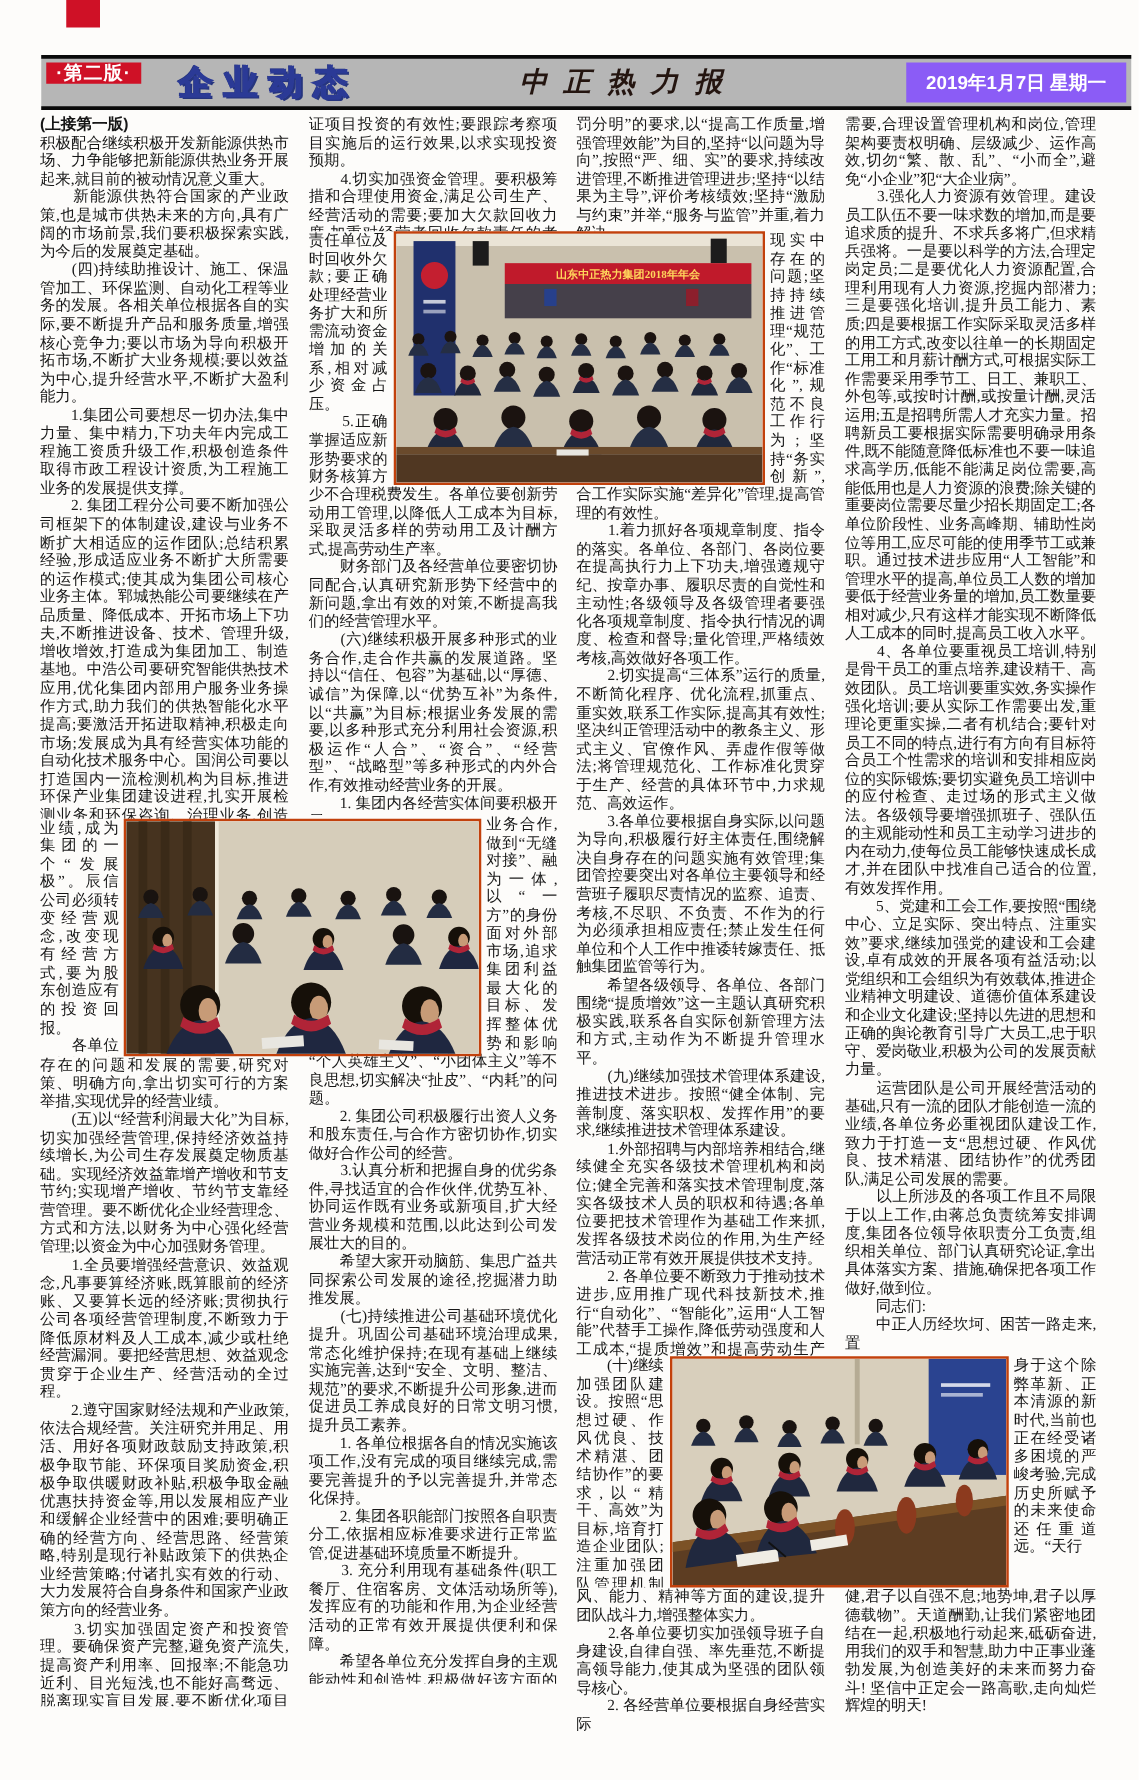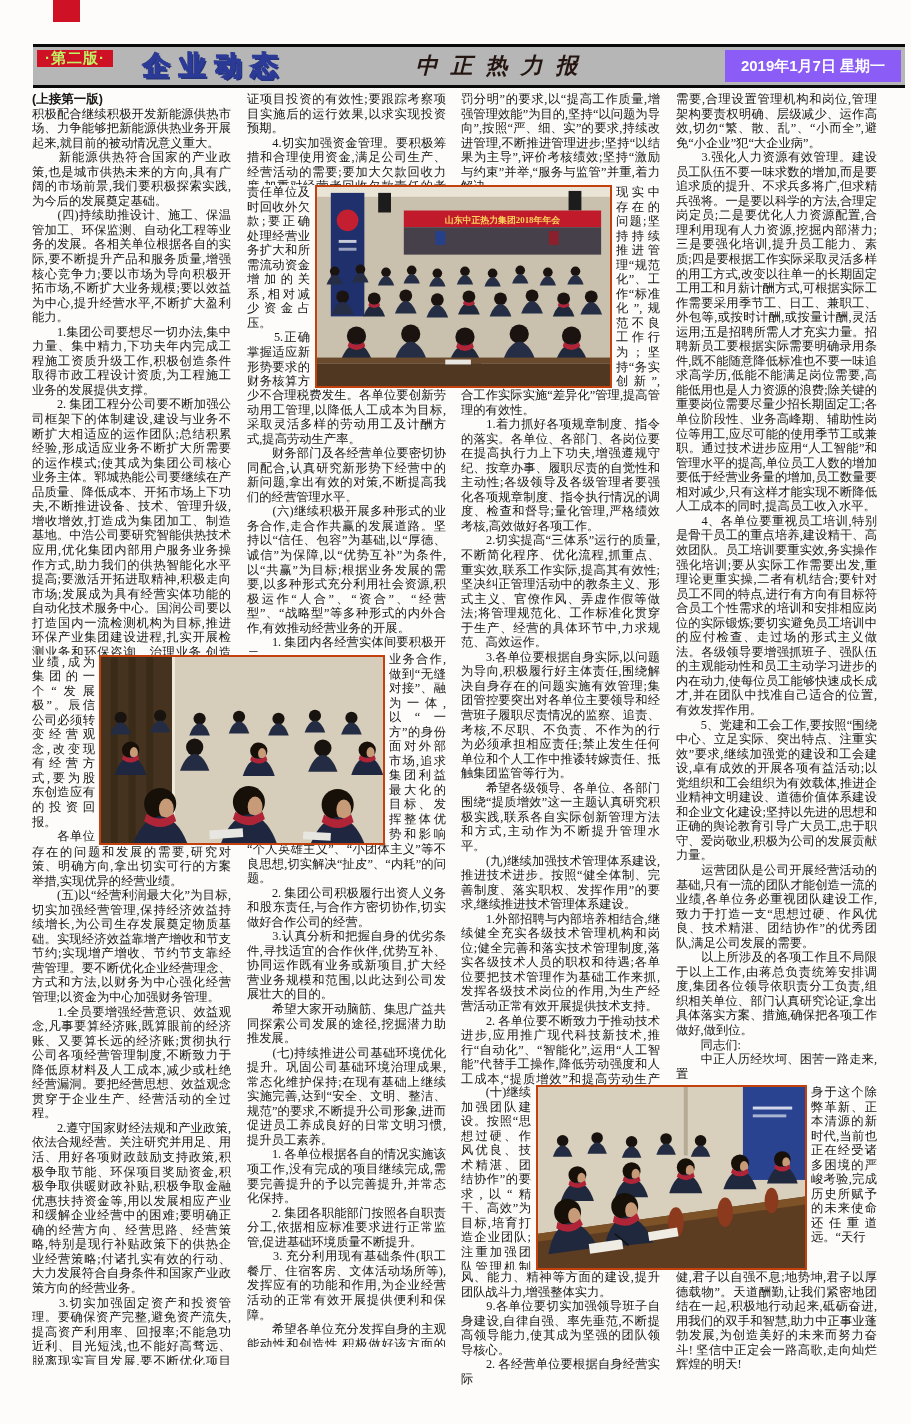--- a/index.html
+++ b/index.html
@@ -9,21 +9,21 @@
     color:#161616; overflow:hidden;
   }
   
   .corner-mark{position:absolute;left:53px;top:0;width:27px;height:22px;background:#cf1126;}
   .header-band{
     position:absolute;left:33px;top:44px;width:872px;height:38px;
     background:#b6b6b6;border-top:3px solid #0a0a0a;border-bottom:3px solid #0a0a0a;
   }
   .edition-box{
     position:absolute;left:4px;top:3px;bottom:18px;width:76px;background:#cf1126;
-    color:#bef264;font-weight:bold;font-size:15px;display:flex;align-items:center;justify-content:center;
+    color:#ffffff;font-weight:bold;font-size:15px;display:flex;align-items:center;justify-content:center;
     font-family:"Liberation Sans","DejaVu Sans",sans-serif;letter-spacing:1px;
   }
   .section-title{
     position:absolute;left:110px;top:1px;height:36px;display:flex;align-items:center;
     font-family:"Liberation Sans","DejaVu Sans",sans-serif;
     font-size:27px;font-weight:bold;color:#ffffff;letter-spacing:9px;
     -webkit-text-stroke:1.3px #2b3a96;
     text-shadow:2px 2px 0 #26357e, -1px -1px 0 #26357e;
   }
   .masthead{
@@ -144,21 +144,21 @@
         <p>　　(九)继续加强技术管理体系建设,推进技术进步。按照“健全体制、完善制度、落实职权、发挥作用”的要求,继续推进技术管理体系建设。</p>
         <p>　　1.外部招聘与内部培养相结合,继续健全充实各级技术管理机构和岗位;健全完善和落实技术管理制度,落实各级技术人员的职权和待遇;各单位要把技术管理作为基础工作来抓,发挥各级技术岗位的作用,为生产经营活动正常有效开展提供技术支持。</p>
         <p>　　2. 各单位要不断致力于推动技术进步,应用推广现代科技新技术,推行“自动化”、“智能化”,运用“人工智能”代替手工操作,降低劳动强度和人工成本,“提质增效”和提高劳动生产率。</p>
       </div>
     <div class="wrap c3wd">
       <div class="wtext">　　(十)继续加强团队建设。按照“思想过硬、作风优良、技术精湛、团结协作”的要求,以“精干、高效”为目标,培育打造企业团队;注重加强团队管理机制建设和员工思想、作</div>
       <div class="wspacer"></div>
     </div>
     <div class="seg c3e">
         <p>风、能力、精神等方面的建设,提升团队战斗力,增强整体实力。</p>
-        <p>　　9.各单位要切实加强领导班子自身建设,自律自强、率先垂范,不断提高领导能力,使其成为坚强的团队领导核心。</p>
+        <p>　　2.各单位要切实加强领导班子自身建设,自律自强、率先垂范,不断提高领导能力,使其成为坚强的团队领导核心。</p>
         <p>　　2. 各经营单位要根据自身经营实际</p>
       </div>
   </div>
 
   <div class="col" id="col4">
     <div class="seg c4a">
         <p>需要,合理设置管理机构和岗位,管理架构要责权明确、层级减少、运作高效,切勿“繁、散、乱”、“小而全”,避免“小企业”犯“大企业病”。</p>
         <p>　　3.强化人力资源有效管理。建设员工队伍不要一味求数的增加,而是要追求质的提升、不求兵多将广,但求精兵强将。一是要以科学的方法,合理定岗定员;二是要优化人力资源配置,合理利用现有人力资源,挖掘内部潜力;三是要强化培训,提升员工能力、素质;四是要根据工作实际采取灵活多样的用工方式,改变以往单一的长期固定工用工和月薪计酬方式,可根据实际工作需要采用季节工、日工、兼职工、外包等,或按时计酬,或按量计酬,灵活运用;五是招聘所需人才充实力量。招聘新员工要根据实际需要明确录用条件,既不能随意降低标准也不要一味追求高学历,低能不能满足岗位需要,高能低用也是人力资源的浪费;除关键的重要岗位需要尽量少招长期固定工;各单位阶段性、业务高峰期、辅助性岗位等用工,应尽可能的使用季节工或兼职。通过技术进步应用“人工智能”和管理水平的提高,单位员工人数的增加要低于经营业务量的增加,员工数量要相对减少,只有这样才能实现不断降低人工成本的同时,提高员工收入水平。</p>
         <p>　　4、各单位要重视员工培训,特别是骨干员工的重点培养,建设精干、高效团队。员工培训要重实效,务实操作强化培训;要从实际工作需要出发,重理论更重实操,二者有机结合;要针对员工不同的特点,进行有方向有目标符合员工个性需求的培训和安排相应岗位的实际锻炼;要切实避免员工培训中的应付检查、走过场的形式主义做法。各级领导要增强抓班子、强队伍的主观能动性和员工主动学习进步的内在动力,使每位员工能够快速成长成才,并在团队中找准自己适合的位置,有效发挥作用。</p>
         <p>　　5、党建和工会工作,要按照“围绕中心、立足实际、突出特点、注重实效”要求,继续加强党的建设和工会建设,卓有成效的开展各项有益活动;以党组织和工会组织为有效载体,推进企业精神文明建设、道德价值体系建设和企业文化建设;坚持以先进的思想和正确的舆论教育引导广大员工,忠于职守、爱岗敬业,积极为公司的发展贡献力量。</p>

